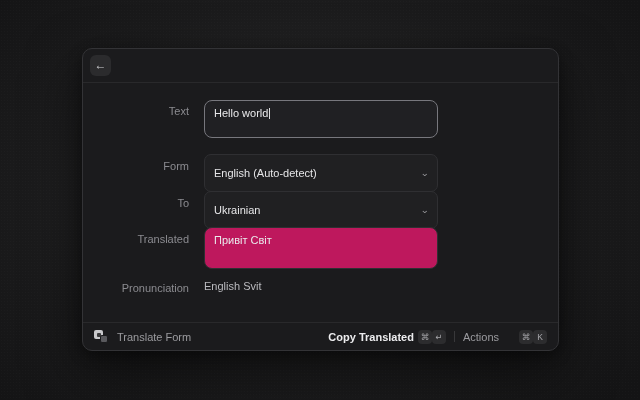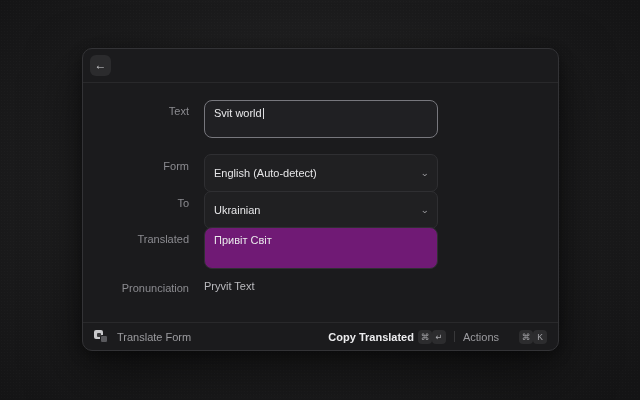--- a/index.html
+++ b/index.html
@@ -36,21 +36,21 @@
     background: #2b2b2d; border: none; border-radius: 6px;
     color: #d3d3d6; font-size: 12px; line-height: 21px; text-align: center;
     cursor: pointer; font-family: inherit; padding: 0;
   }
   .field-label {
     position: absolute; left: 20px; width: 86px;
     text-align: right; color: #8b8b90; font-size: 11px;
   }
   .field { position: absolute; left: 121px; width: 234px; }
   .textarea {
-    background: #701a75; border: 1px solid #2f2f32; border-radius: 8px;
+    background: #be185d; border: 1px solid #2f2f32; border-radius: 8px;
     padding: 6px 9px; color: #e9e9eb; font-size: 11px; line-height: 13px;
   }
   .textarea.focused { border-color: #77777d; background: #202023; }
   .caret {
     display: inline-block; width: 1px; height: 11px;
     background: #dcdcde; vertical-align: -2px; margin-left: 1px;
   }
   .select {
     background: #202022; border: 1px solid #2f2f32; border-radius: 7px;
     height: 38px; display: flex; align-items: center;
@@ -102,42 +102,42 @@
   <div class="window">
 
     <div class="header">
       <button class="back-btn">
         <span>←</span>
       </button>
     </div>
 
     <div class="field-label" style="top: 56px;">Text</div>
     <div class="field textarea focused" style="top: 51px; height: 38px;">
-      <span>Svit world</span><span class="caret"></span>
+      <span>Hello world</span><span class="caret"></span>
     </div>
 
     <div class="field-label" style="top: 111px;">Form</div>
     <div class="field select" style="top: 105px;">
       <span>English (Auto-detect)</span>
       <span class="chevron">⌄</span>
     </div>
 
     <div class="field-label" style="top: 148px;">To</div>
     <div class="field select" style="top: 142px;">
       <span>Ukrainian</span>
       <span class="chevron">⌄</span>
     </div>
 
     <div class="field-label" style="top: 184px;">Translated</div>
     <div class="field textarea" style="top: 178px; height: 42px;">
       <span>Привіт Світ</span>
     </div>
 
     <div class="field-label" style="top: 233px;">Pronunciation</div>
-    <div class="static-value" style="top: 231px;">Pryvit Text</div>
+    <div class="static-value" style="top: 231px;">English Svit</div>
 
     <div class="status-bar">
       <div class="app-icon">
         <div class="sq-back"></div>
         <div class="sq-front"></div>
       </div>
       <span class="bar-title">Translate Form</span>
 
       <div class="bar-right">
         <button class="action">

